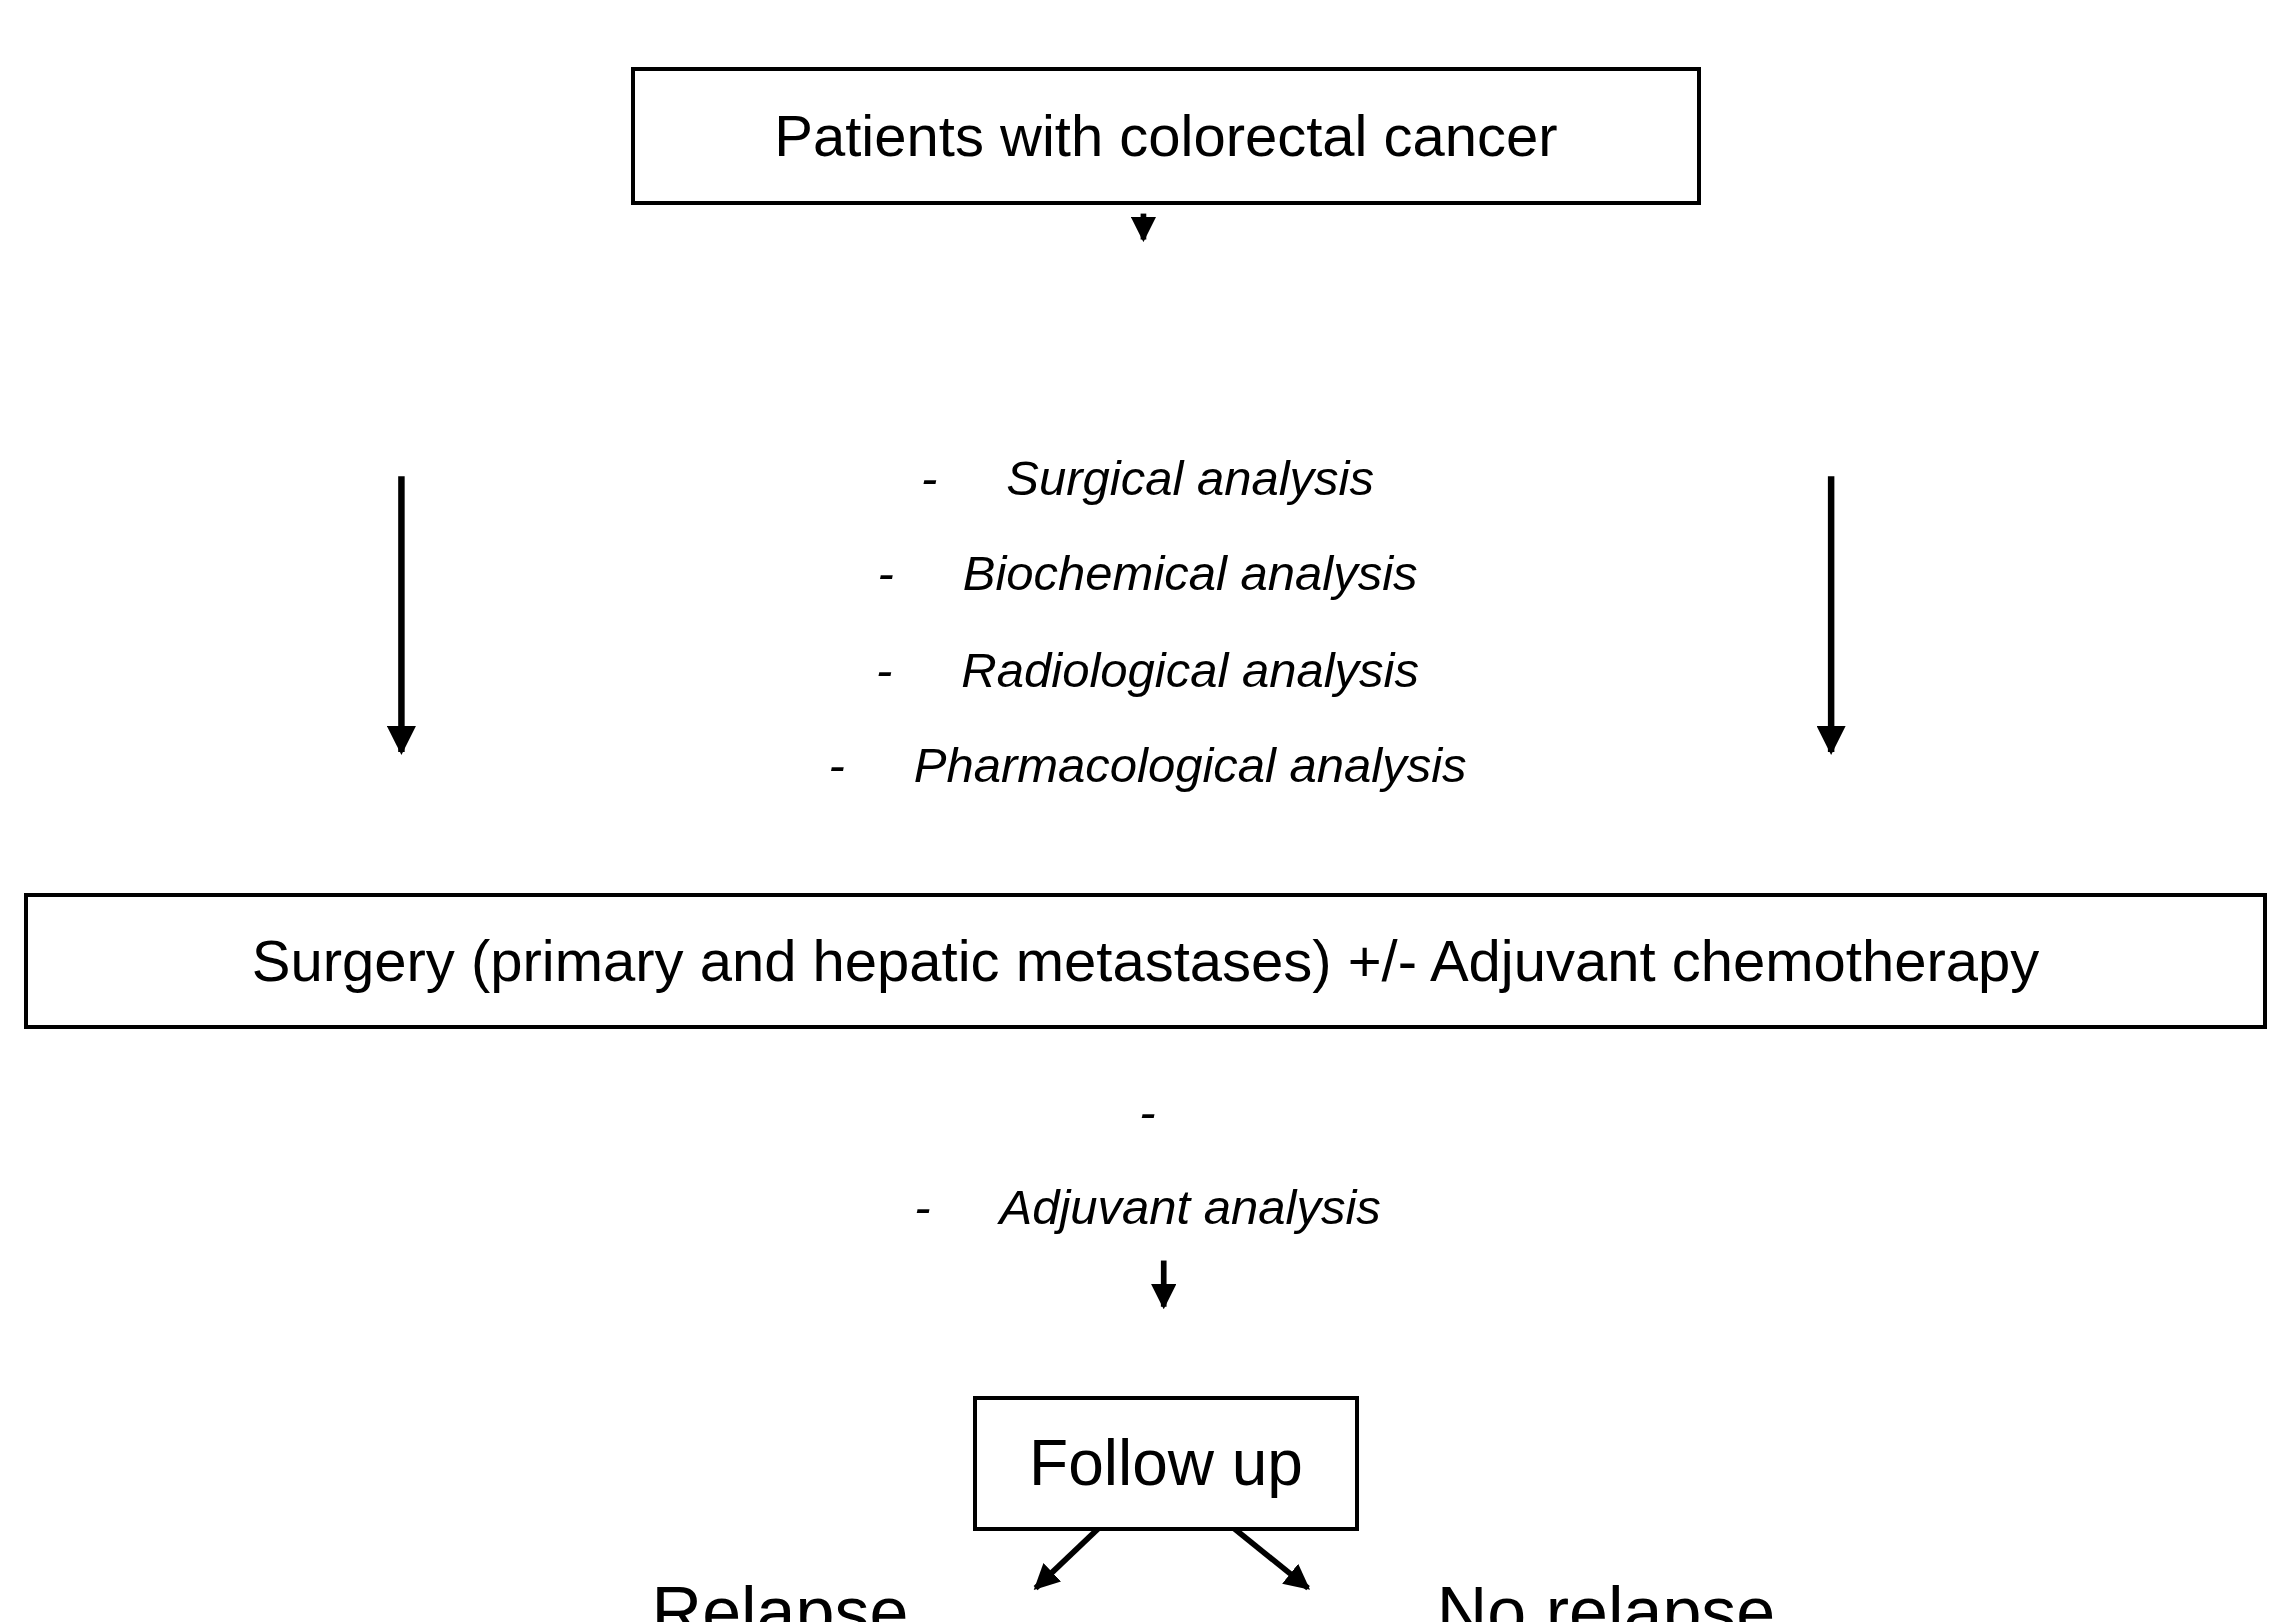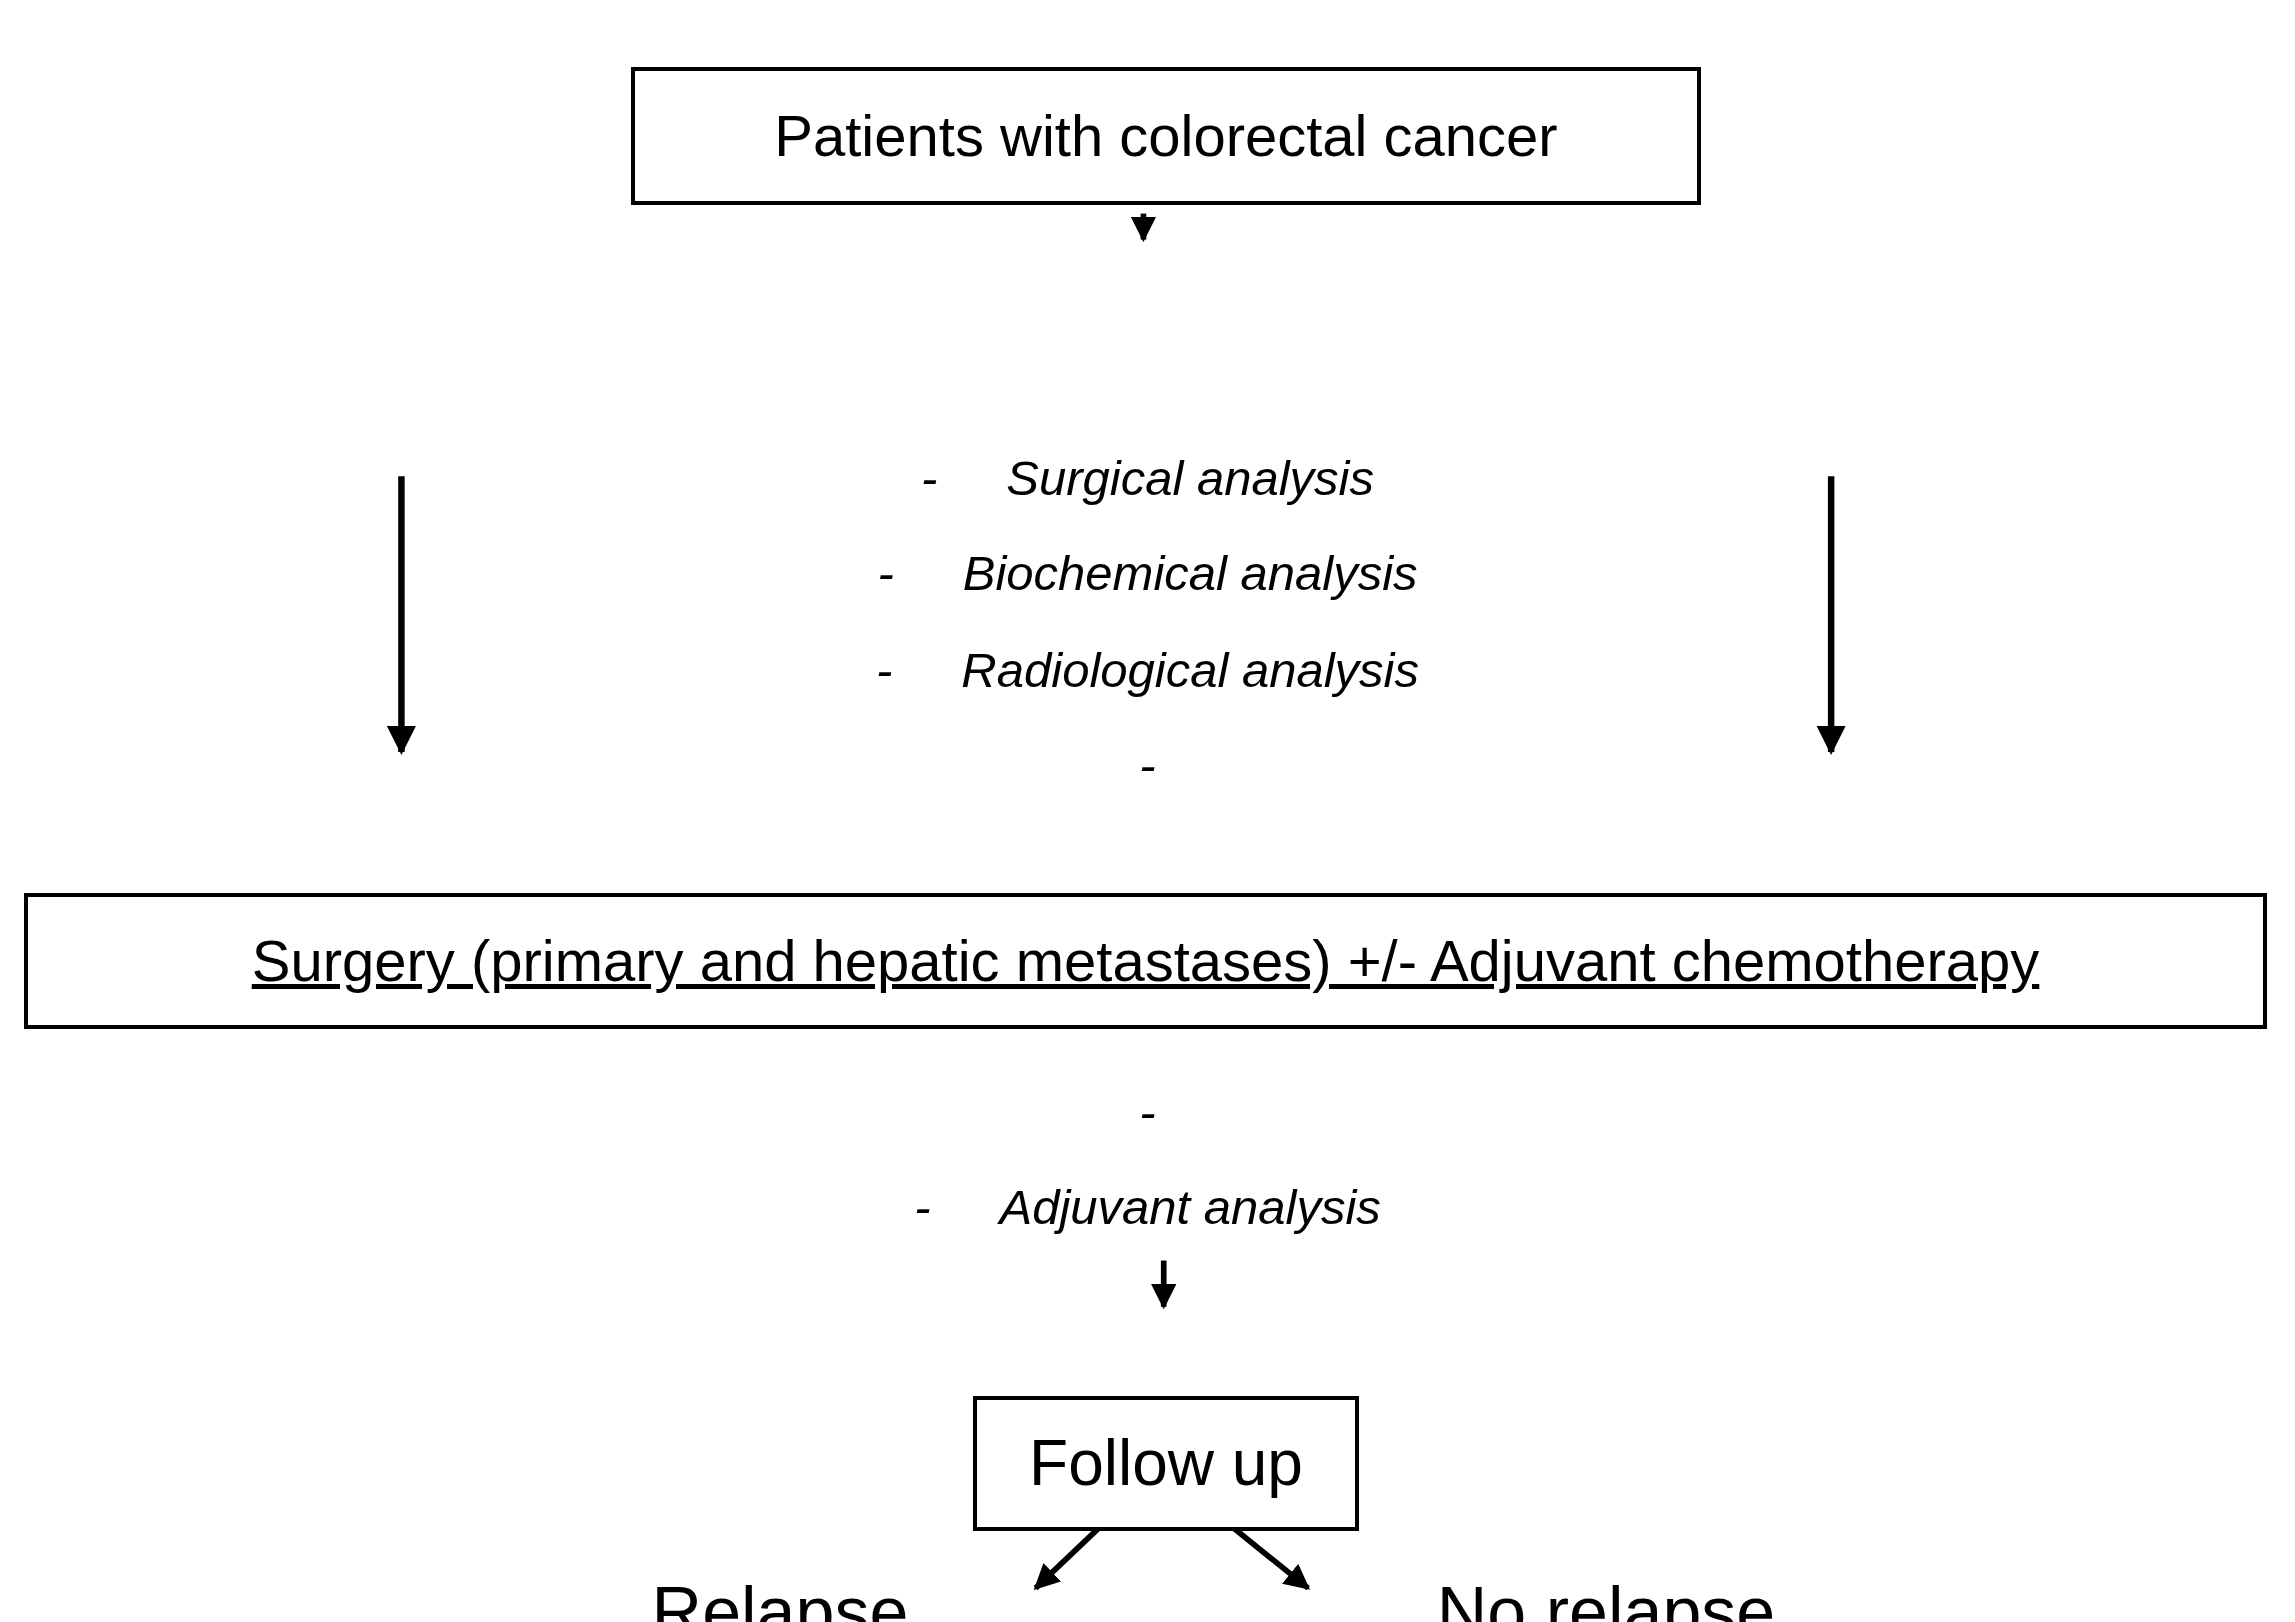--- a/index.html
+++ b/index.html
@@ -21,21 +21,21 @@
     display: flex;
     align-items: center;
     justify-content: center;
     text-align: center;
     font-size: 58px;
     line-height: 1.1;
     white-space: nowrap;
   }
   #node-patients   { left: 631px;  top: 27px;   width: 1070px; height: 138px; }
   #node-neoadjuvant{ left: 65px;   top: 234px;  width: 2190px; height: 136px; }
-  #node-surgery    { left: 24px;   top: 853px; width: 2243px; height: 136px; text-decoration: underline; }
+  #node-surgery    { left: 24px;   top: 853px; width: 2243px; height: 136px; }
   #node-followup   { left: 973px; top: 1356px; width: 386px;  height: 135px; font-size: 64px; }
 
   .analysis-line {
     position: absolute;
     left: 16px;
     width: 2263px;
     display: flex;
     justify-content: center;
     align-items: center;
     gap: 69px;
@@ -96,20 +96,21 @@
     <div class="analysis-line" style="top:533px">
       <span class="dash">-</span>
       <span>Biochemical analysis</span>
     </div>
     <div class="analysis-line" style="top:630px">
       <span class="dash">-</span>
       <span>Radiological analysis</span>
     </div>
     <div class="analysis-line" style="top:725px">
       <span class="dash">-</span>
+      <span>Pharmacological analysis</span>
     </div>
   </div>
 
   <div class="node" id="node-surgery">
     <span>Surgery (primary and hepatic metastases) +/- Adjuvant chemotherapy</span>
   </div>
 
   <div>
     <div class="analysis-line" style="top:1072px">
       <span class="dash">-</span>

